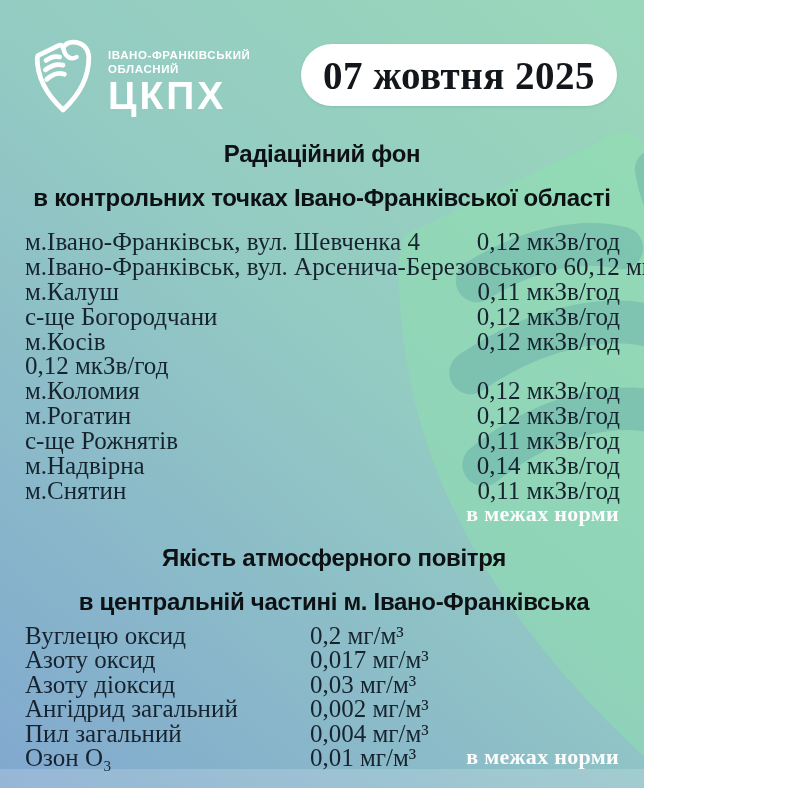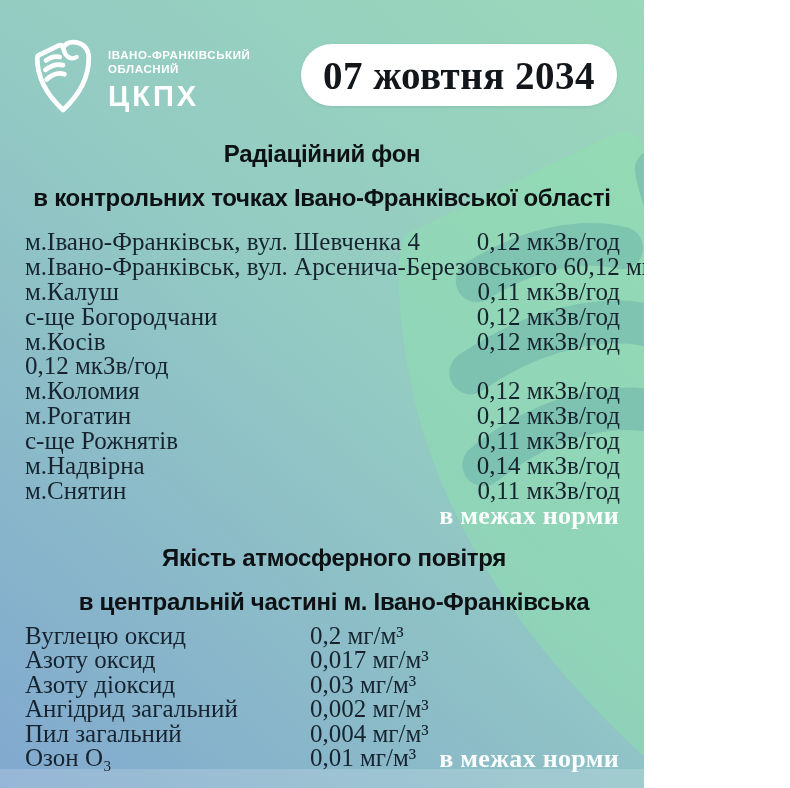--- a/index.html
+++ b/index.html
@@ -11,21 +11,21 @@
     font-family:"Liberation Serif","DejaVu Serif",serif;
   }
   
   .watermark{position:absolute;left:318px;top:64px;width:660px;height:736px;pointer-events:none;}
   .bottom-band{position:absolute;left:0;right:0;bottom:0;height:19px;background:rgba(255,255,255,0.17);}
   
   .logo{position:absolute;left:28px;top:38px;display:flex;align-items:flex-start;color:#ffffff;}
   .logo-icon{width:70px;height:76px;flex:0 0 auto;}
   .logo-text{margin-left:10px;margin-top:10px;font-family:"Liberation Sans","DejaVu Sans",sans-serif;}
   .logo-line{font-size:11.5px;font-weight:700;letter-spacing:0.6px;line-height:14px;}
-  .logo-abbr{font-size:29px;font-weight:700;letter-spacing:3px;margin-top:5px;line-height:30px;}
+  .logo-abbr{font-size:39px;font-weight:700;letter-spacing:3px;margin-top:5px;line-height:30px;}
   .date-pill{
     position:absolute;right:27px;top:44px;width:316px;height:62px;
     background:#ffffff;border-radius:32px;
     display:flex;align-items:center;justify-content:center;
     box-shadow:0 1px 3px rgba(40,70,80,0.12);
   }
   .date-pill span{font-size:39px;font-weight:700;color:#13171b;letter-spacing:0.5px;}
   
   .sec-title{
     position:absolute;left:0;right:0;text-align:center;
@@ -39,21 +39,21 @@
   .rad-row{display:flex;justify-content:space-between;align-items:baseline;height:24.9px;}
   .rad-row .loc,.rad-row .val{font-size:25px;color:#17242f;line-height:24.9px;white-space:nowrap;}
   
   .air-table{position:absolute;top:624px;left:25px;right:24px;}
   .air-row{display:flex;align-items:baseline;height:24.4px;}
   .air-row .sub{width:285px;font-size:25px;color:#17242f;line-height:24.4px;white-space:nowrap;}
   .air-row .val{font-size:25px;color:#17242f;line-height:24.4px;white-space:nowrap;}
   
   .norm{
     position:absolute;right:25px;text-align:left;
-    font-size:26px;font-weight:700;color:#fbfdfc;letter-spacing:0.3px;
+    font-size:22px;font-weight:700;color:#fbfdfc;letter-spacing:0.3px;
   }
   .norm.n1{top:501px;}
   .norm.n2{top:744px;}
 </style>
 </head>
 <body>
 
 <div class="canvas">
 
   <svg class="watermark" viewBox="0 0 100 112" preserveAspectRatio="xMidYMid meet">
@@ -79,21 +79,21 @@
       </g>
     </svg>
     <div class="logo-text">
       <div class="logo-line">ІВАНО-ФРАНКІВСЬКИЙ</div>
       <div class="logo-line">ОБЛАСНИЙ</div>
       <div class="logo-abbr">ЦКПХ</div>
     </div>
   </div>
 
   <div class="date-pill">
-    <span>07 жовтня 2034</span>
+    <span>07 жовтня 2025</span>
   </div>
 
   <div class="sec-title rad">
     <div>Радіаційний фон</div>
     <div>в контрольних точках Івано-Франківської області</div>
   </div>
 
   <div class="rad-table">
     <div class="rad-row">
       <span class="loc">м.Івано-Франківськ, вул. Шевченка 4</span>

